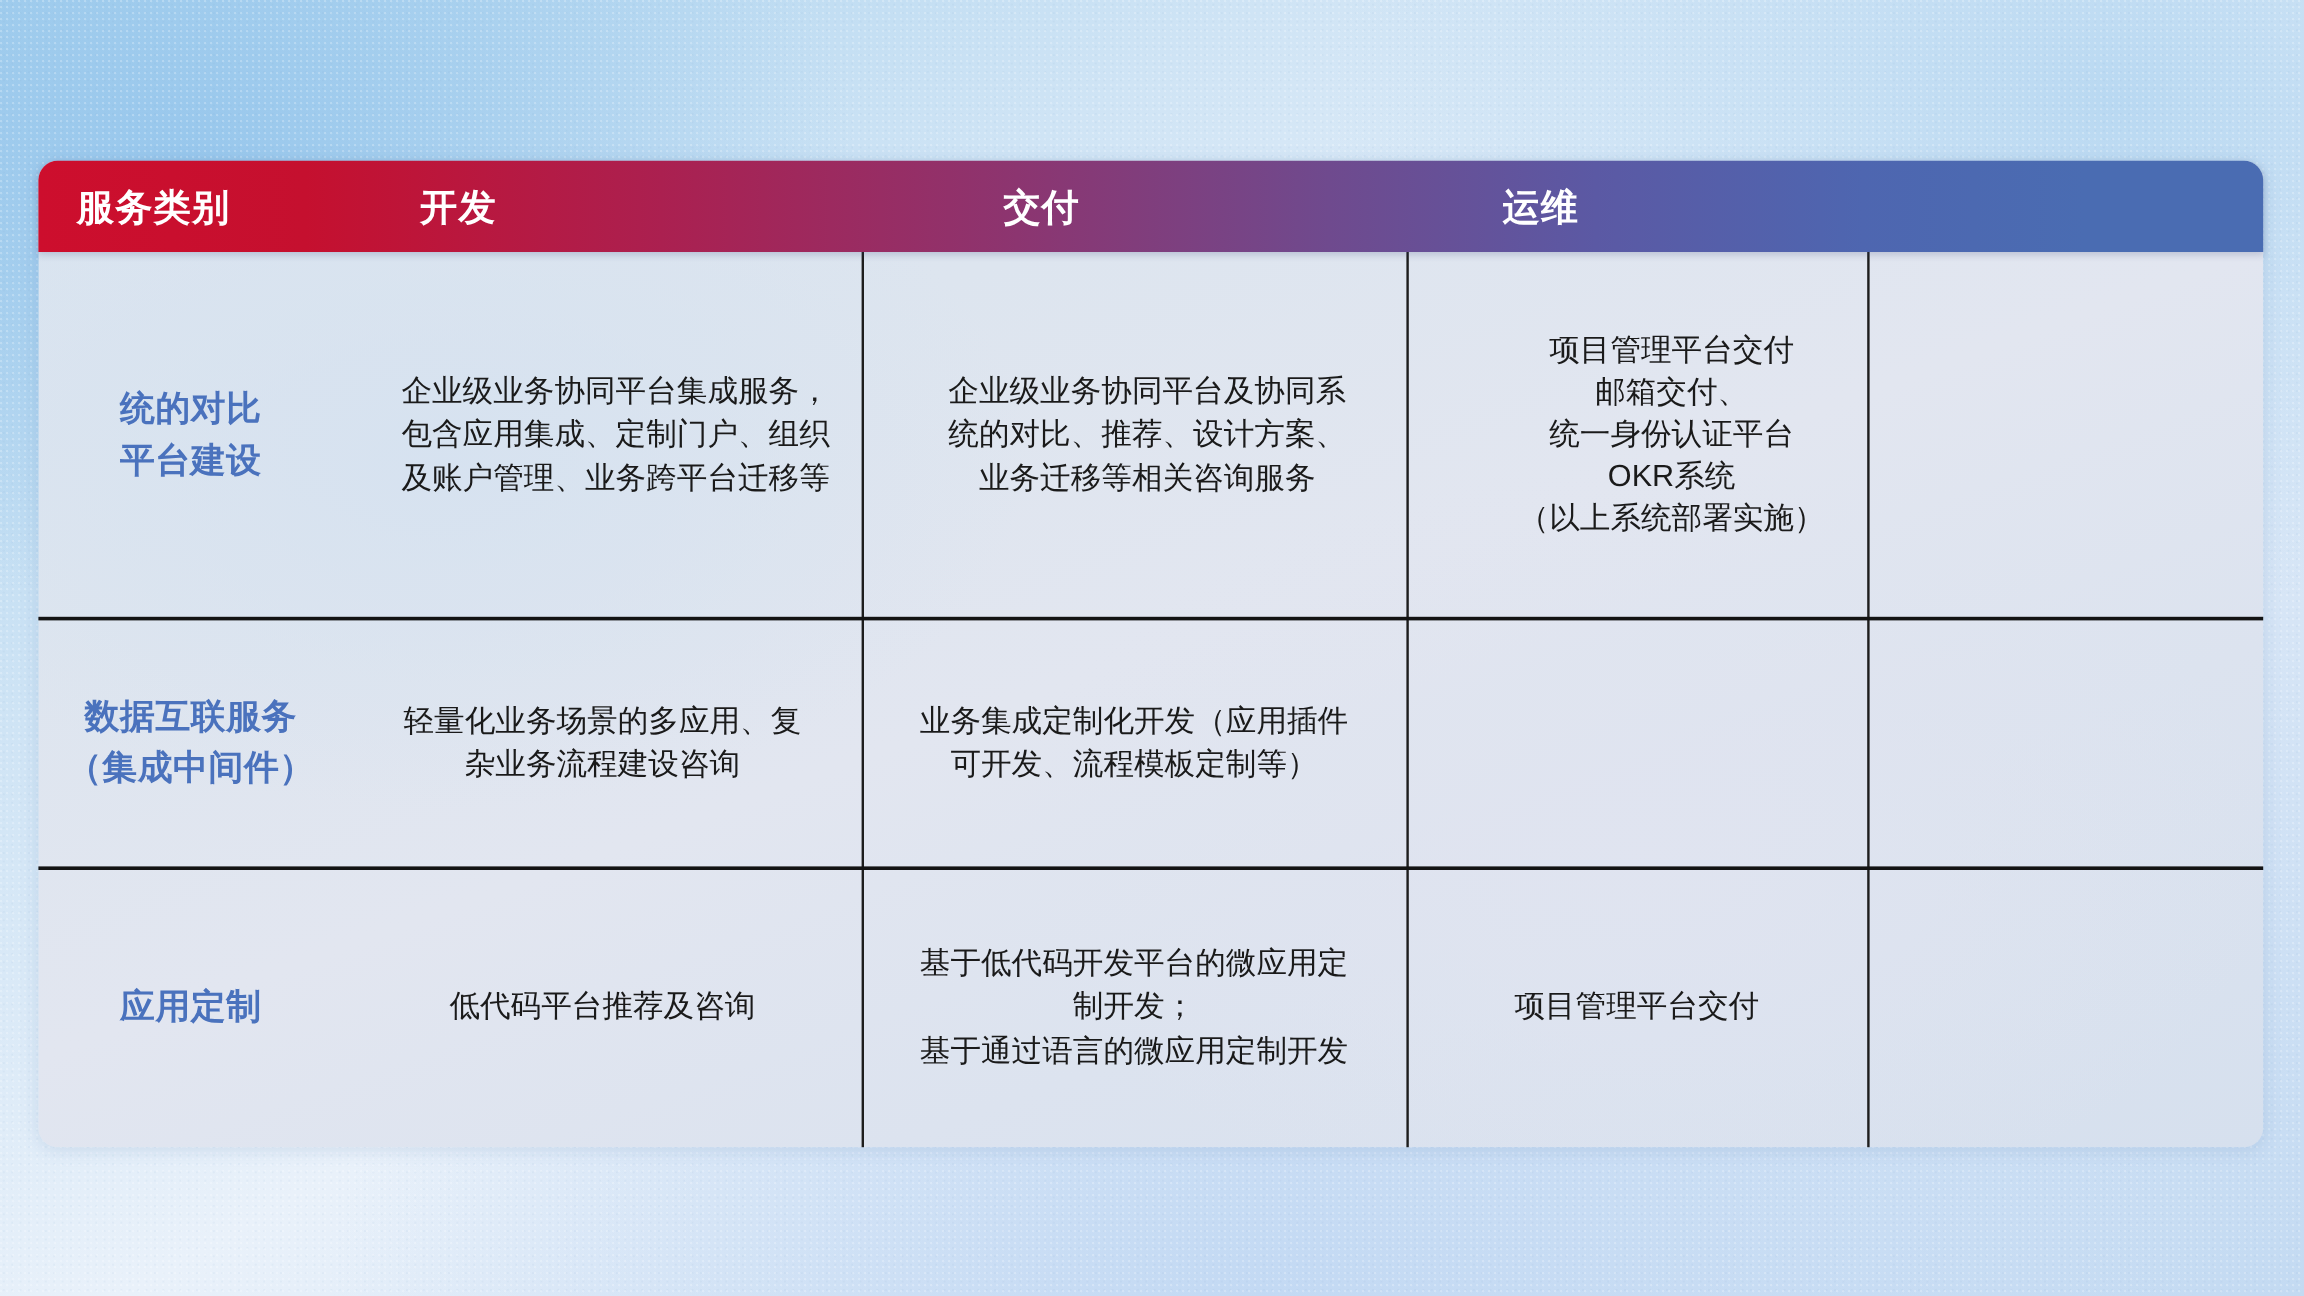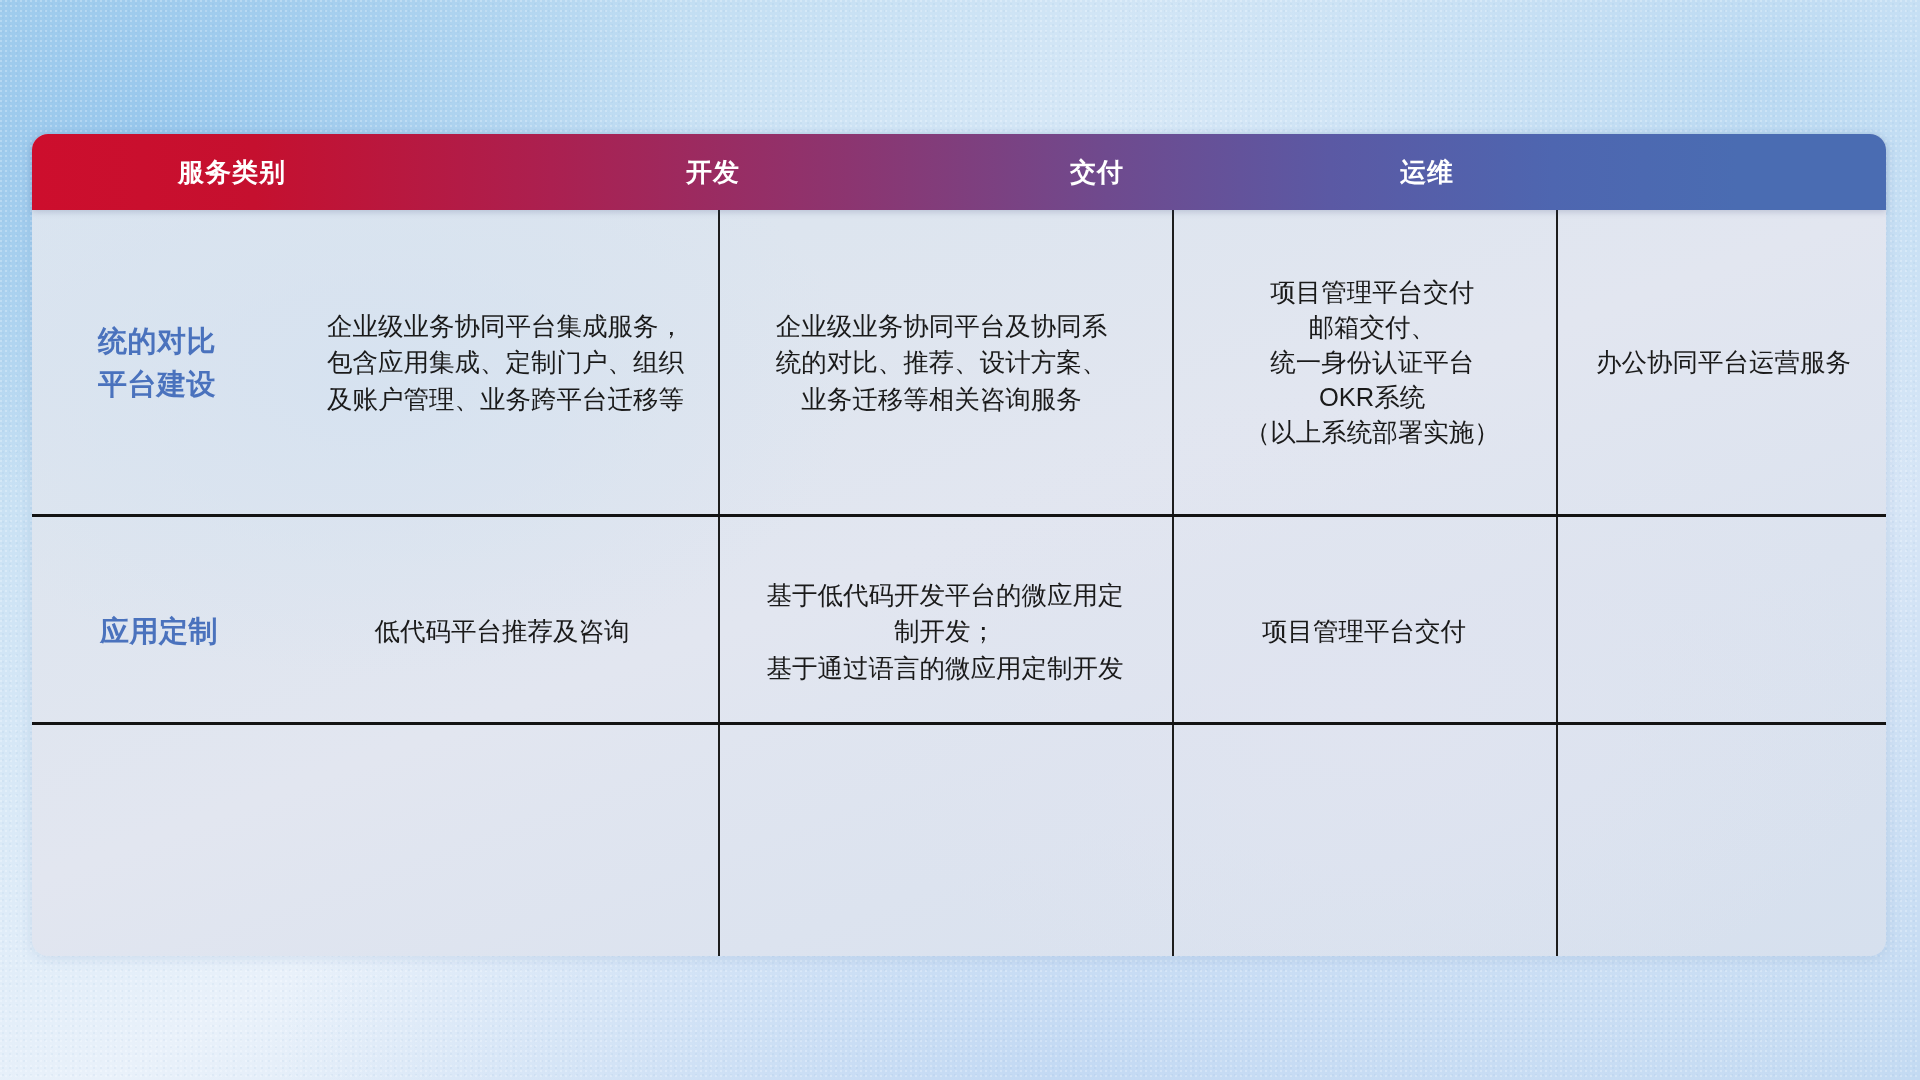--- a/index.html
+++ b/index.html
@@ -78,26 +78,27 @@
       #4e66b0 82%,
       #4a6cb2 92%,
       #4a6cb2 100%);
     display: flex;
     align-items: center;
     z-index: 3;
     box-shadow: 0 2px 6px rgba(60,70,120,0.22);
   }
   #header-row .hcell {
     color: #ffffff;
-    font-size: 26px;
+    font-size: 31px;
     font-weight: bold;
-    text-align: right;
+    text-align: left;
     letter-spacing: 1px;
     line-height: 1;
     white-space: nowrap;
+    padding-left: 32px;
   }
 
   
   .c0 { width: 254px; }
   .c1 { width: 432px; }
   .c2 { width: 454px; }
   .c3 { width: 384px; }
   .c4 { width: 330px; }
 
   
@@ -184,21 +185,30 @@
 包含应用集成、定制门户、组织
 及账户管理、业务跨平台迁移等</div>
         <div class="cell c1 txt" style="white-space: pre-line;">企业级业务协同平台及协同系
 统的对比、推荐、设计方案、
 业务迁移等相关咨询服务</div>
         <div class="cell c3 txt tight" style="white-space: pre-line;">项目管理平台交付
 邮箱交付、
 统一身份认证平台
 OKR系统
 （以上系统部署实施）</div>
-        <div class="cell c4 txt">办公协同平台运营服务</div>
+      </div>
+      <div class="trow r1">
+        <div class="cell c0 cat" style="white-space: pre-line;">数据互联服务
+（集成中间件）</div>
+        <div class="cell c1 txt" style="white-space: pre-line;">轻量化业务场景的多应用、复
+杂业务流程建设咨询</div>
+        <div class="cell c2 txt" style="white-space: pre-line;">业务集成定制化开发（应用插件
+可开发、流程模板定制等）</div>
+        <div class="cell c3 txt"></div>
+        <div class="cell c4 txt"></div>
       </div>
       <div class="trow r2">
         <div class="cell c0 cat">应用定制</div>
         <div class="cell c1 txt">低代码平台推荐及咨询</div>
         <div class="cell c2 txt" style="white-space: pre-line;">基于低代码开发平台的微应用定
 制开发；
 基于通过语言的微应用定制开发</div>
         <div class="cell c3 txt">项目管理平台交付</div>
         <div class="cell c4 txt"></div>
       </div>

